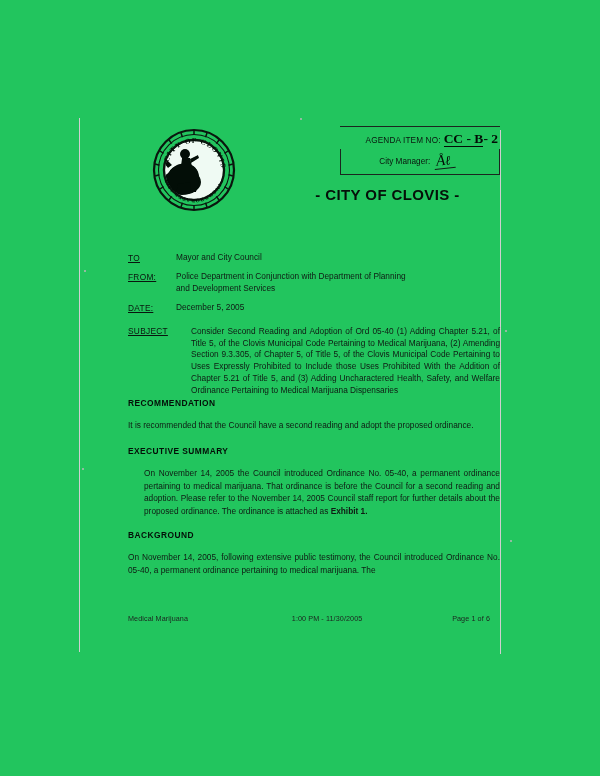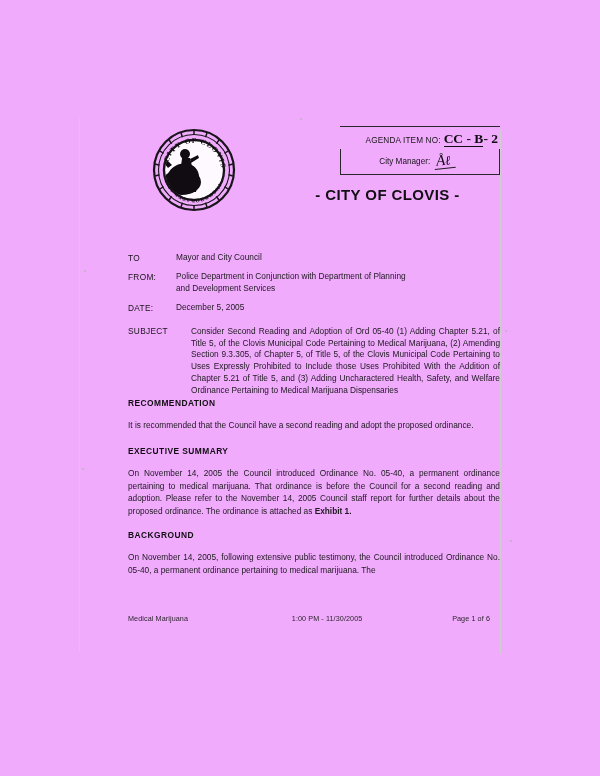--- a/index.html
+++ b/index.html
@@ -14,21 +14,21 @@
     position: relative;
     overflow: hidden;
   }
 
   
   #page-sheet {
     position: absolute;
     left: 0; top: 0;
     width: 600px;
     height: 776px;
-    background: #f0abfc;
+    background: #22c55e;
   }
 
   
   .scan-edge {
     position: absolute;
     width: 1px;
     background: #cfcfcf;
   }
   .scan-edge.left  { left: 79px;  top: 118px; height: 534px; }
   .scan-edge.right { left: 500px; top: 130px; height: 524px; }
@@ -158,20 +158,21 @@
     display: flex;
     margin-bottom: 8px;
   }
   .memo-key {
     width: 48px;
     flex: 0 0 48px;
     font-size: 8.3px;
     letter-spacing: 0.3px;
     color: #1a1a1a;
     padding-top: 0.5px;
+    text-decoration: underline;
   }
   .memo-val {
     flex: 1;
     font-size: 8.3px;
     line-height: 1.38;
     color: #1f1f1f;
   }
   .memo-val .vline { display: block; }
 
   #subject-row .memo-val {
@@ -193,21 +194,21 @@
     color: #141414;
     margin-bottom: 11px;
   }
   .section-para {
     font-size: 8.3px;
     line-height: 1.5;
     text-align: justify;
     color: #1f1f1f;
     margin-bottom: 15px;
   }
-  .section-para.tight { margin-bottom: 13px; }
+  .section-para.tight { margin-bottom: 13px; margin-left: 16px; }
   .exhibit-ref { font-weight: bold; }
 
   
   #doc-footer {
     position: absolute;
     left: 128px;
     top: 614px;
     width: 372px;
     display: flex;
     justify-content: space-between;

